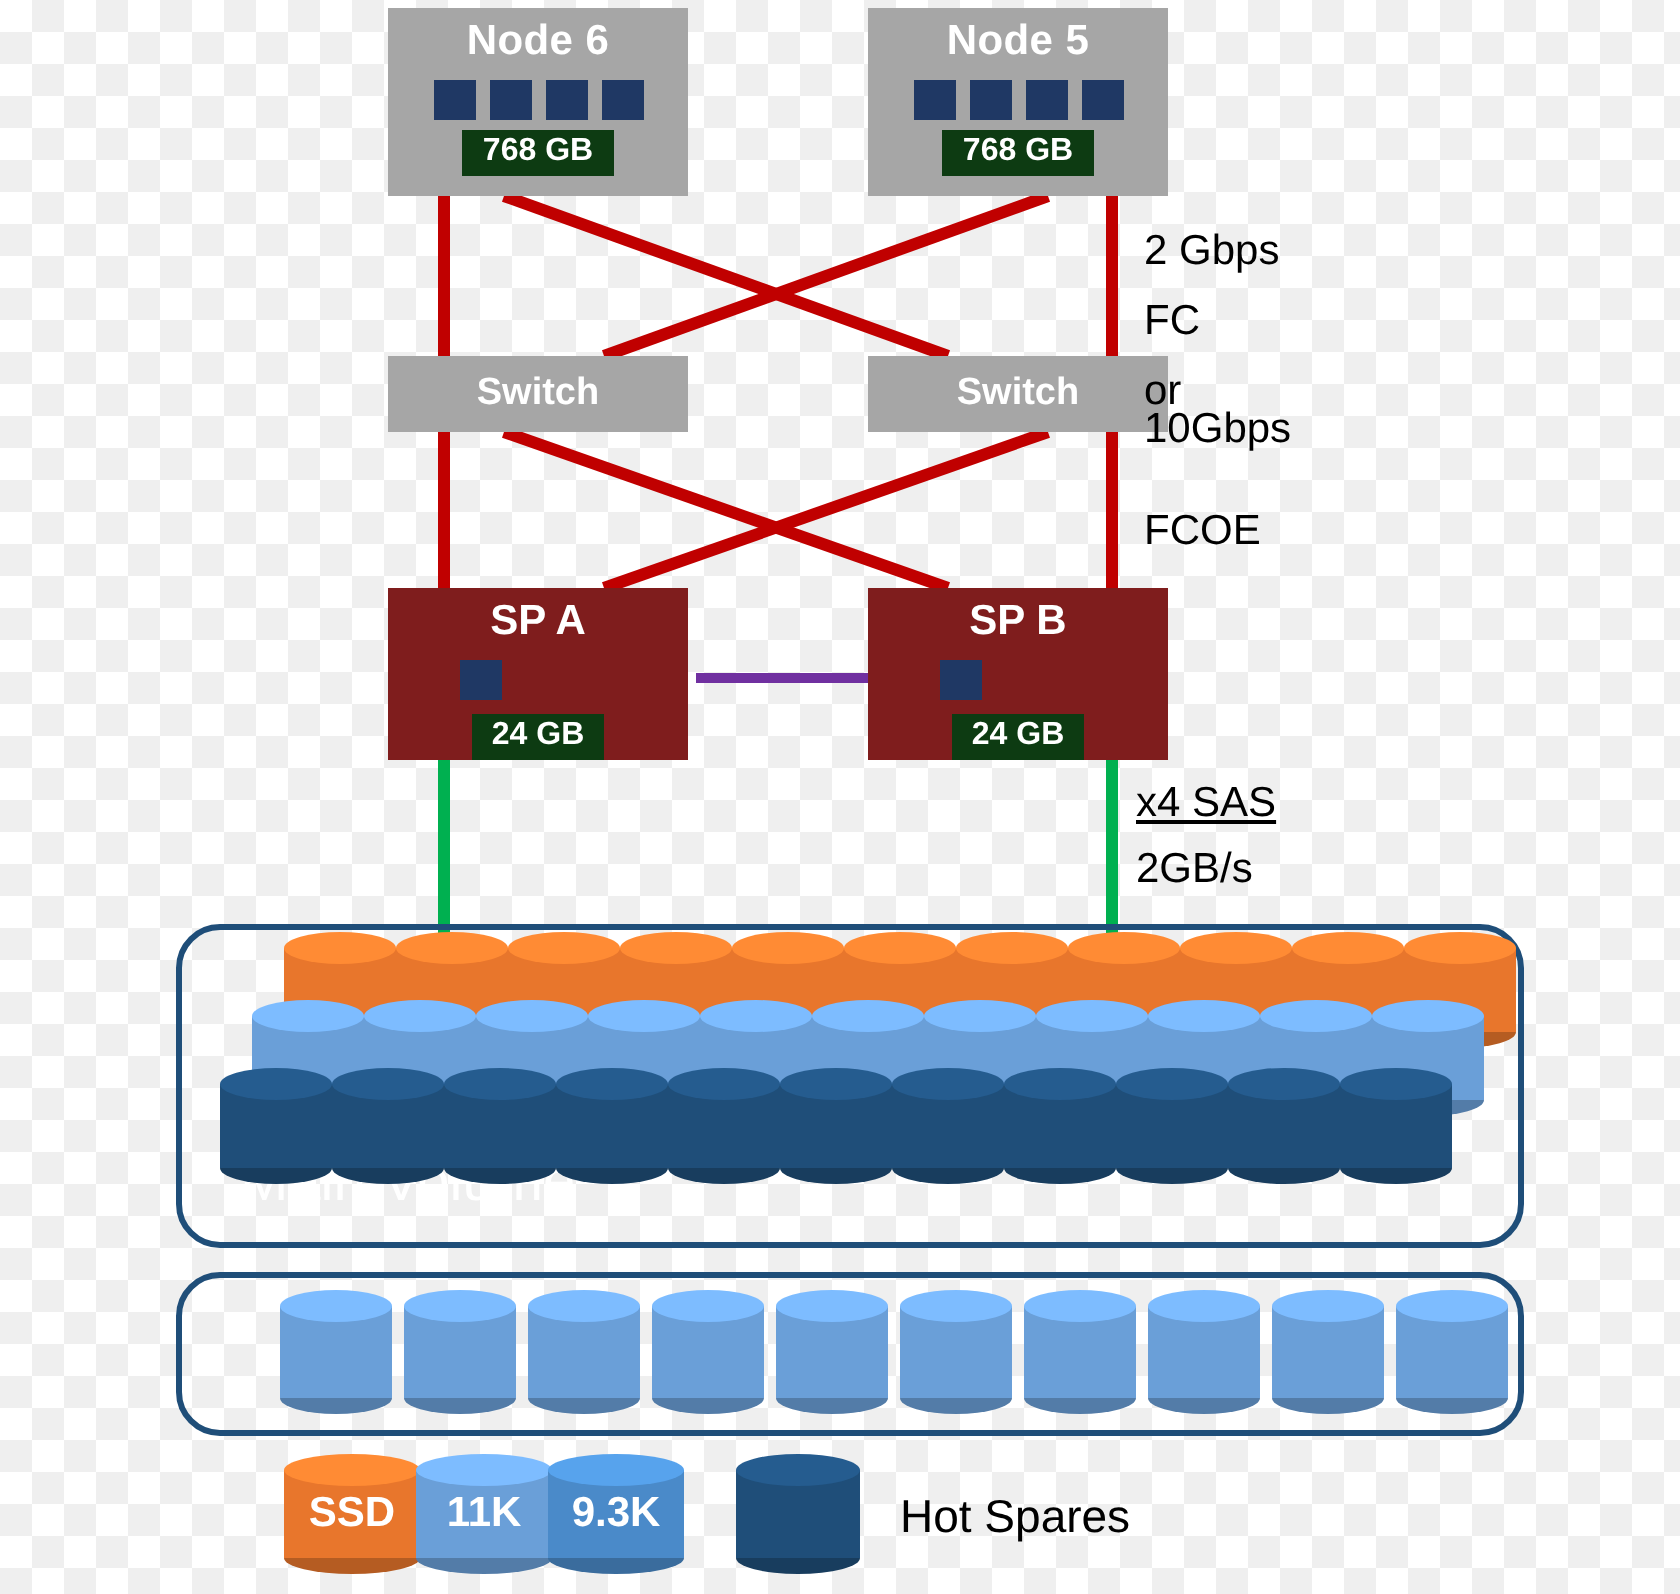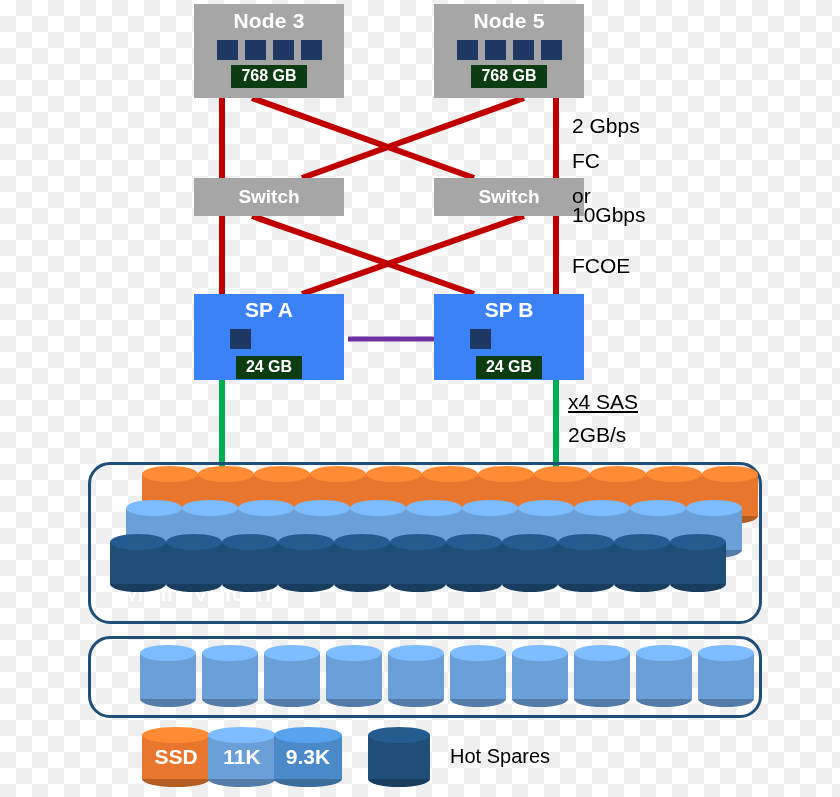--- a/index.html
+++ b/index.html
@@ -42,21 +42,22 @@
   .chip{width:21px;height:20px;background:#1f3864;}
   .memband{
     background:#0d3b12;color:#ffffff;font-weight:bold;font-size:16px;
     padding:2px 10px 3px 10px;margin-top:5px;
   }
   .switch{
     background:#a6a6a6;color:#ffffff;font-weight:bold;font-size:19px;
     display:flex;align-items:center;justify-content:center;
   }
   .sp{
-    background:#3b82f6;
+    background:#7f1d1d;
+    justify-content:center;
   }
   .sp .title{
     color:#ffffff;font-weight:bold;font-size:21px;line-height:26px;margin-top:3px;
   }
   .sp .chips{margin-top:6px;align-self:flex-start;margin-left:36px;}
   .sp .memband{margin-top:7px;}
 
   .label{
     position:absolute;color:#000000;font-size:21px;line-height:34px;white-space:pre;
   }
@@ -71,21 +72,21 @@
     color:#ffffff;font-weight:bold;font-size:21px;z-index:3;}
 
   .enclosure{
     position:absolute;box-sizing:border-box;
     border:3px solid #1f4e79;border-radius:22px;background:transparent;
   }
   .volume-label{
     position:absolute;color:#ffffff;font-size:29px;white-space:nowrap;z-index:40;
   }
   .legend-label{
-    position:absolute;color:#000000;font-size:20px;white-space:nowrap;
+    position:absolute;color:#000000;font-size:23px;white-space:nowrap;
   }
 </style>
 </head>
 <body>
 
 <div id="checker"></div>
 
 <svg id="wires" viewBox="0 0 840 797">
 
   <g stroke="#c00000" stroke-width="6" fill="none">
@@ -106,21 +107,21 @@
 
   <g stroke="#00b050" stroke-width="6" fill="none">
     <line x1="222" y1="380" x2="222" y2="470"></line>
     <line x1="556" y1="380" x2="556" y2="470"></line>
   </g>
 </svg>
 
 <div id="stage">
 
   <div class="box node" style="left:194px;top:4px;width:150px;height:94px;">
-    <div class="title">Node 3</div>
+    <div class="title">Node 6</div>
     <div class="chips">
       <div class="chip"></div>
       <div class="chip"></div>
       <div class="chip"></div>
       <div class="chip"></div>
     </div>
     <div class="memband">768 GB</div>
   </div>
 
   <div class="box node" style="left:434px;top:4px;width:150px;height:94px;">

